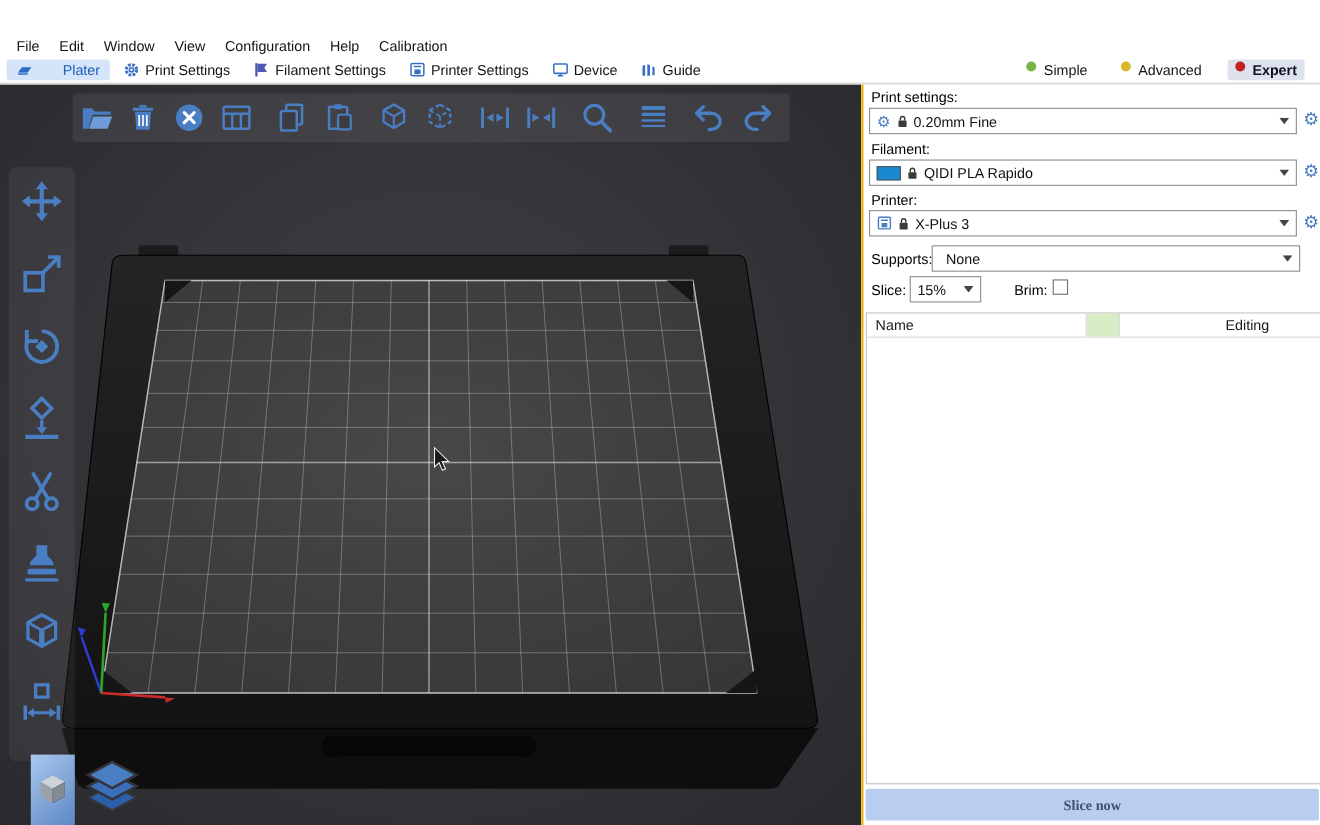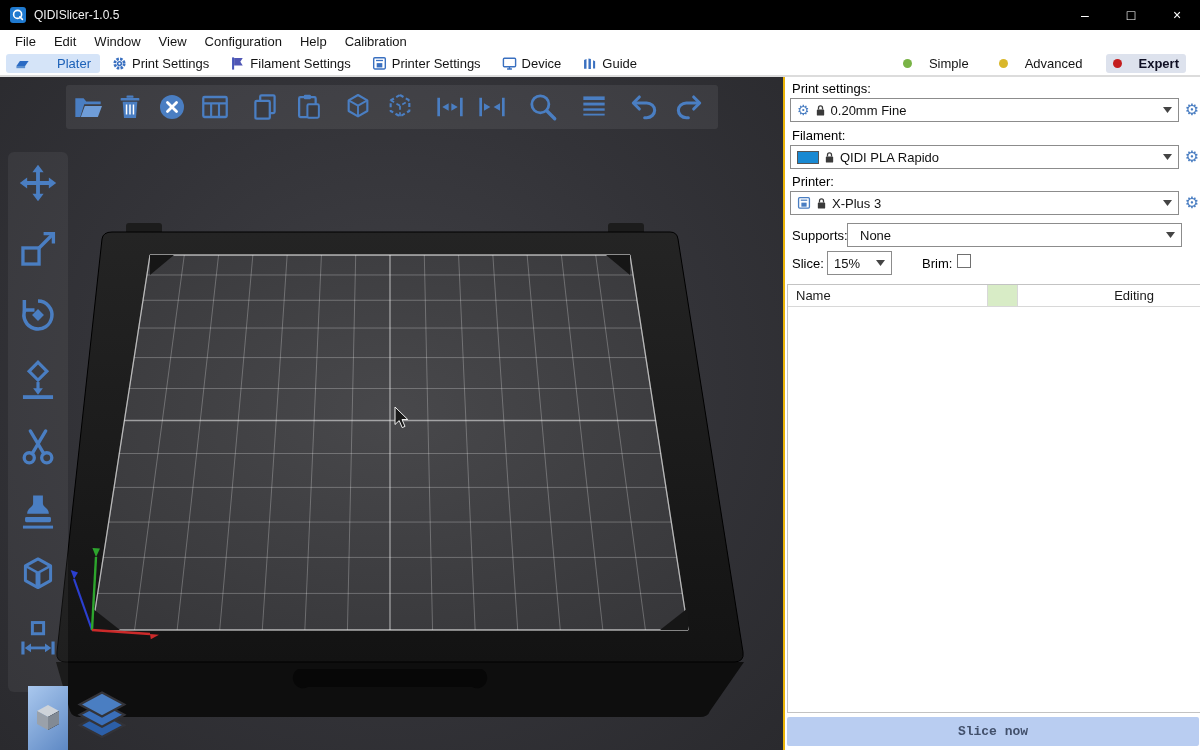--- a/index.html
+++ b/index.html
@@ -22,21 +22,21 @@
     display:flex;align-items:center;padding-left:6px;}
   .menu-item{font-size:13px;color:#141414;padding:0 9px;height:100%;display:flex;align-items:center;}
 
   
   .tabbar{position:absolute;top:52px;left:0;width:1200px;height:25px;background:#fff;
     border-bottom:2px solid #dcdcdc;display:flex;align-items:center;padding:0 6px;}
   .tab{display:flex;align-items:center;gap:5px;font-size:13px;color:#141414;
     padding:2px 9px;margin-right:3px;border-radius:3px;white-space:nowrap;}
   .tab.active{background:#d5e4f8;color:#1b61b8;gap:27px;}
   .modes{margin-left:auto;display:flex;align-items:center;gap:16px;padding-right:8px;}
-  .mode{display:flex;align-items:center;gap:17px;font-size:13px;color:#141414;padding:2px 7px;border-radius:3px;}
+  .mode{display:flex;align-items:flex-start;gap:7px;font-size:13px;color:#141414;padding:2px 7px;border-radius:3px;}
   .mode.active{background:#dde2ed;font-weight:bold;color:#101024;}
   .dot{width:9px;height:9px;border-radius:50%;flex:0 0 auto;}
 
   
   .main{position:absolute;top:77px;left:0;width:1200px;height:673px;}
   .viewport{position:absolute;left:0;top:0;width:783px;height:673px;overflow:hidden;
     background:radial-gradient(ellipse at 50% 45%, #404045 0%, #333338 55%, #2a2a2e 100%);}
   .sidebar{position:absolute;left:783px;top:0;width:417px;height:673px;background:#fff;
     border-left:2px solid #eab308;}
 
@@ -68,42 +68,27 @@
   .objlist{position:absolute;left:2px;top:207px;width:424px;height:429px;
     border:1px solid #c3c3c3;background:#fff;}
   .objlist-header{display:grid;grid-template-columns:200px 30px 1fr;height:22px;
     border-bottom:1px solid #d8d8d8;font-size:13px;color:#1a1a1a;align-items:center;}
   .objlist-header .hc{height:100%;display:flex;align-items:center;border-right:1px solid #d8d8d8;}
   .hc.name{padding-left:8px;}
   .hc.mid{background:#d8ecc6;}
   .hc.editing{justify-content:center;border-right:none;padding-left:40px;}
   .slice-btn{position:absolute;left:2px;top:640px;width:412px;height:29px;background:#b9cdf1;
     border:none;border-radius:2px;font-size:13px;font-weight:bold;color:#42506b;
-    font-family:Liberation Mono, monospace;display:flex;align-items:center;justify-content:center;}
+    font-family:Liberation Serif, serif;display:flex;align-items:center;justify-content:center;}
 </style>
 </head>
 <body>
 
 <div id="window">
 
-  <div class="titlebar">
-    <div class="app-icon">
-      <svg viewBox="0 0 16 16">
-          <rect width="16" height="16" rx="3" fill="#1f7ad0"></rect>
-          <circle cx="7.6" cy="7.4" r="4" fill="none" stroke="#fff" stroke-width="1.6"></circle>
-          <path d="M9.8 9.8l2.6 2.6" stroke="#fff" stroke-width="1.6" stroke-linecap="round"></path>
-        </svg>
-    </div>
-    <span class="title-text">QIDISlicer-1.0.5</span>
-    <div class="win-controls">
-      <div class="win-btn">–</div>
-      <div class="win-btn">□</div>
-      <div class="win-btn">×</div>
-    </div>
-  </div>
 
   <div class="menubar">
     <div class="menu-item">File</div>
     <div class="menu-item">Edit</div>
     <div class="menu-item">Window</div>
     <div class="menu-item">View</div>
     <div class="menu-item">Configuration</div>
     <div class="menu-item">Help</div>
     <div class="menu-item">Calibration</div>
   </div>

